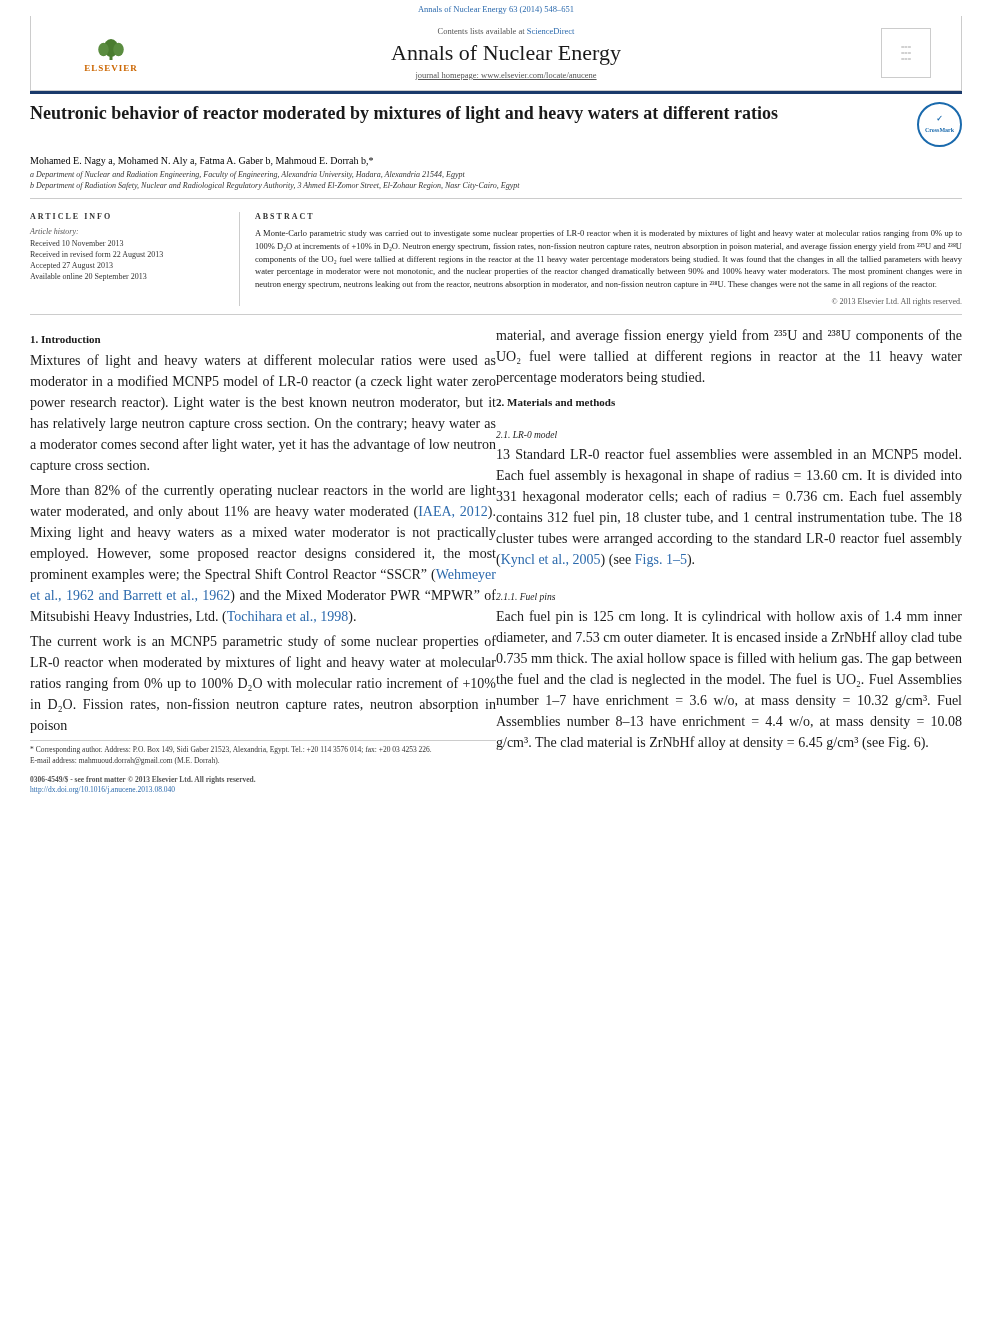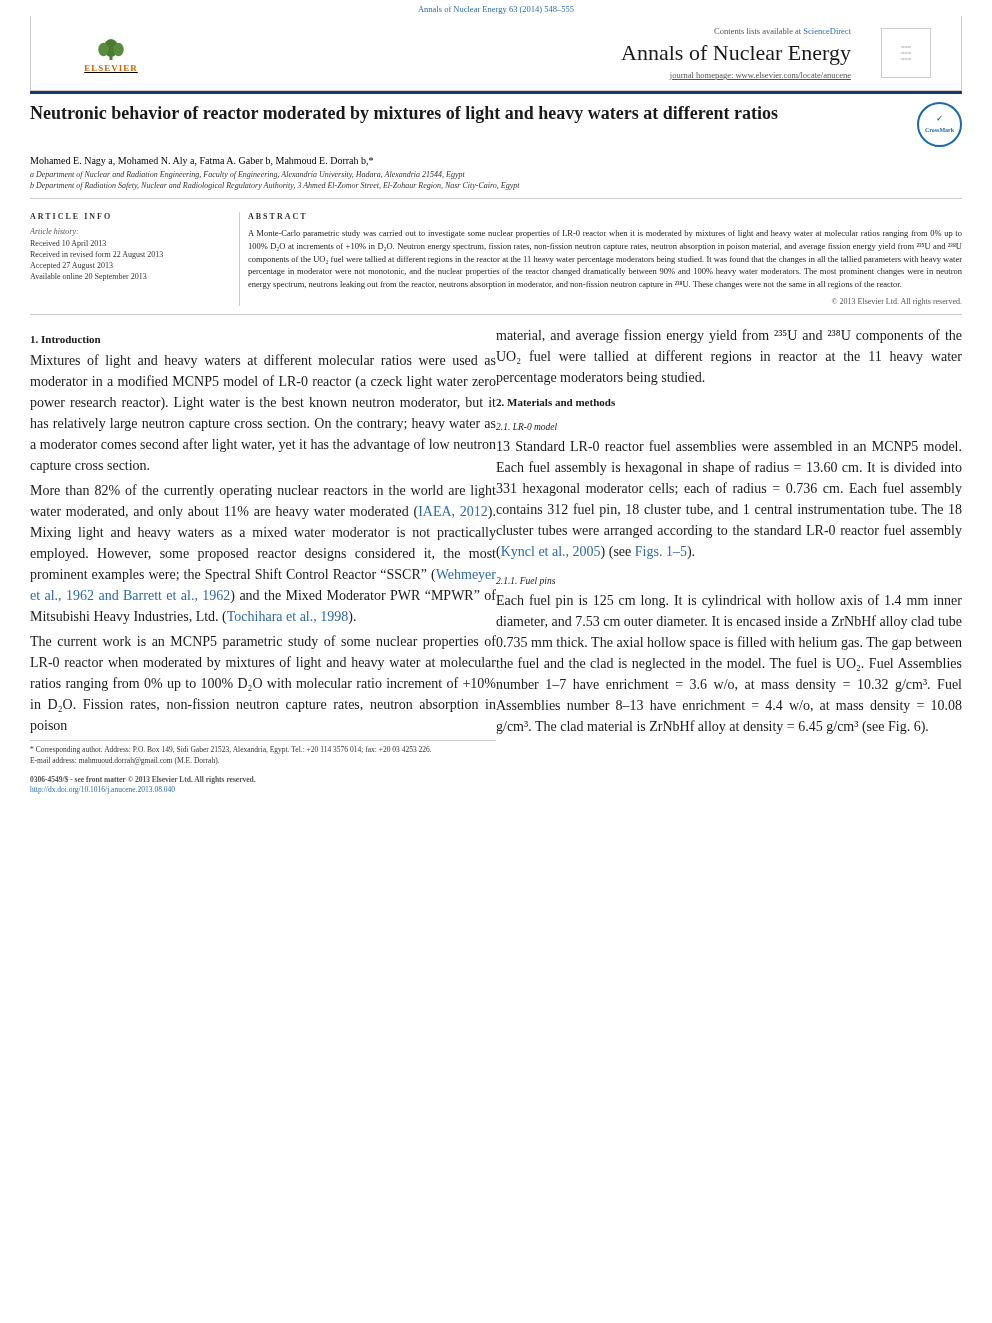--- a/index.html
+++ b/index.html
@@ -49,21 +49,21 @@
     }
 
     .elsevier-text {
       font-size: 9px;
       font-weight: bold;
       color: #cc6600;
       letter-spacing: 1px;
     }
 
     .header-center {
-      text-align: right;
+      text-align: center;
       flex: 1;
     }
 
     .sciencedirect-line {
       font-size: 8.5px;
       color: #555;
       margin-bottom: 3px;
     }
 
     .sciencedirect-link {
@@ -170,21 +170,21 @@
     
     .thin-divider {
       height: 1px;
       background: #ccc;
       margin: 8px 0;
     }
 
     
     .two-col {
       display: flex;
-      gap: 8px;
+      gap: 15px;
       margin-top: 13px;
     }
 
     .left-col {
       width: 210px;
       flex-shrink: 0;
       padding-right: 10px;
       border-right: 1px solid #ccc;
     }
 
@@ -265,21 +265,21 @@
       font-weight: bold;
       color: #1a1a1a;
       margin-bottom: 5px;
       margin-top: 8px;
     }
 
     .subsection-title {
       font-size: 9.5px;
       font-style: italic;
       margin-bottom: 4px;
-      margin-top: 14px;
+      margin-top: 22px;
       color: #1a1a1a;
     }
 
     .body-text {
       font-size: 14px;
       line-height: 1.5;
       text-align: justify;
       color: #1a1a1a;
       margin-bottom: 4px;
     }
@@ -318,29 +318,28 @@
       font-size: 7.5px;
       color: #2c6aad;
       text-decoration: none;
     }
 
     
     .elsevier-svg-wrap {
       display: flex;
       flex-direction: column;
       align-items: center;
-      text-decoration: underline;
     }
 
   </style>
 </head>
 <body>
 
 <div class="journal-ref-bar">
-  <span>Annals of Nuclear Energy 63 (2014) 548–555</span>
+  <span>Annals of Nuclear Energy 63 (2014) 548–651</span>
 </div>
 
 <div class="header-section">
   <div class="header-top">
 
     <div class="header-logo-left">
       <div class="elsevier-svg-wrap">
         <svg class="elsevier-tree" viewBox="0 0 40 40">
           <rect x="18" y="28" width="4" height="8" fill="#4a7c2f"></rect>
           <ellipse cx="20" cy="20" rx="10" ry="12" fill="#4a7c2f"></ellipse>
@@ -386,21 +385,21 @@
   <div class="affiliation-text">a Department of Nuclear and Radiation Engineering, Faculty of Engineering, Alexandria University, Hadara, Alexandria 21544, Egypt</div>
   <div class="affiliation-text">b Department of Radiation Safety, Nuclear and Radiological Regulatory Authority, 3 Ahmed El-Zomor Street, El-Zohaur Region, Nasr City-Cairo, Egypt</div>
 
   <div class="thin-divider"></div>
 
   <div class="two-col">
 
     <div class="left-col">
       <div class="section-header">ARTICLE INFO</div>
       <div class="article-history-label">Article history:</div>
-      <div class="history-item">Received 10 April 2013</div>
+      <div class="history-item">Received 10 November 2013</div>
       <div class="history-item">Received in revised form 22 August 2013</div>
       <div class="history-item">Accepted 27 August 2013</div>
       <div class="history-item">Available online 20 September 2013</div>
 
     </div>
 
     <div class="right-col">
       <div class="section-header">ABSTRACT</div>
       <div class="abstract-text">A Monte-Carlo parametric study was carried out to investigate some nuclear properties of LR-0 reactor when it is moderated by mixtures of light and heavy water at molecular ratios ranging from 0% up to 100% D₂O at increments of +10% in D₂O. Neutron energy spectrum, fission rates, non-fission neutron capture rates, neutron absorption in poison material, and average fission energy yield from ²³⁵U and ²³⁸U components of the UO₂ fuel were tallied at different regions in the reactor at the 11 heavy water percentage moderators being studied. It was found that the changes in all the tallied parameters with heavy water percentage in moderator were not monotonic, and the nuclear properties of the reactor changed dramatically between 90% and 100% heavy water moderators. The most prominent changes were in neutron energy spectrum, neutrons leaking out from the reactor, neutrons absorption in moderator, and non-fission neutron capture in ²³⁸U. These changes were not the same in all regions of the reactor.</div>
       <div class="copyright-line">© 2013 Elsevier Ltd. All rights reserved.</div>

